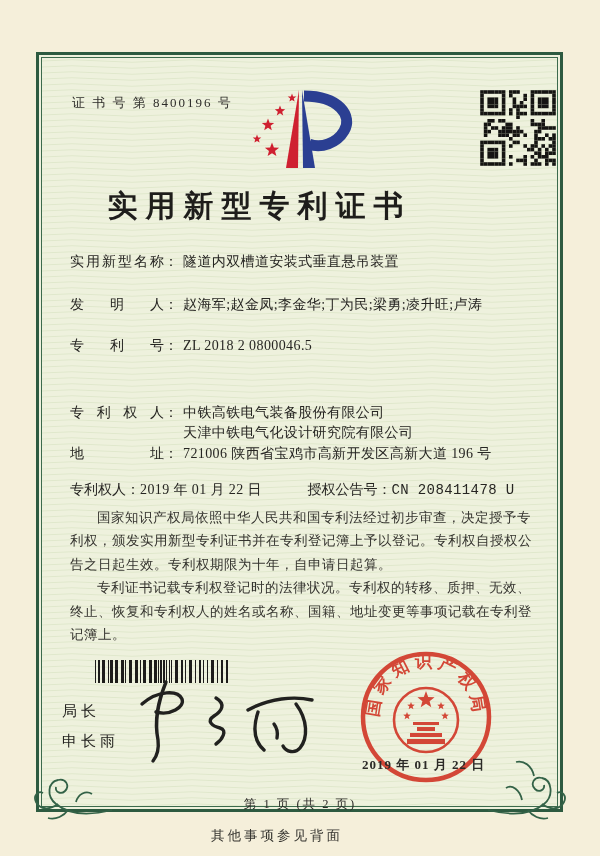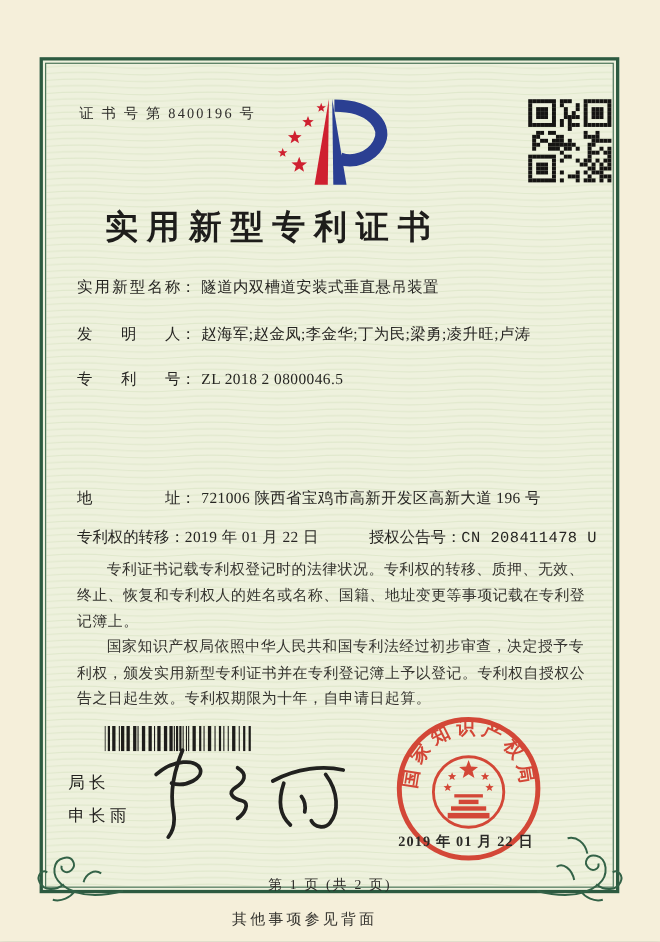--- a/index.html
+++ b/index.html
@@ -28,21 +28,21 @@
   }
   .waves{position:absolute;inset:3px;}
   .abs{position:absolute;}
   .cert-no{
     left:72px;top:94px;
     font-size:13px;color:#2e2d2a;letter-spacing:2px;
   }
   .logo-box{left:237px;top:84px;}
   .qr-box{left:478px;top:88px;}
   .title{
-    left:4px;top:186px;width:487px;text-align:center;
+    left:16px;top:186px;width:487px;text-align:center;
     font-size:30px;font-weight:700;color:#1e1d1b;letter-spacing:8px;
   }
   .row{
     left:70px;width:474px;
     font-size:14px;color:#262522;line-height:20px;
   }
   .lbl{
     display:inline-block;width:94px;
     text-align:justify;text-align-last:justify;
     vertical-align:top;
@@ -334,33 +334,36 @@
 
   <div class="abs row" style="top:295px">
     <span class="lbl">发明人</span><span class="colon">：</span><span class="val">赵海军;赵金凤;李金华;丁为民;梁勇;凌升旺;卢涛</span>
   </div>
 
   <div class="abs row" style="top:336px">
     <span class="lbl">专利号</span><span class="colon">：</span><span class="val">ZL 2018 2 0800046.5</span>
   </div>
 
 
+  <div class="abs row" style="top:403px">
+    <span class="lbl">专利权人</span><span class="colon">：</span><span class="val val-block"><span>中铁高铁电气装备股份有限公司</span><br><span>天津中铁电气化设计研究院有限公司</span></span>
+  </div>
 
   <div class="abs row" style="top:444px">
     <span class="lbl">地址</span><span class="colon">：</span><span class="val">721006 陕西省宝鸡市高新开发区高新大道 196 号</span>
   </div>
 
   <div class="abs row" style="top:480px">
-    <span class="grant-group"><span>专利权的转移：</span><span class="val">2019 年 01 月 22 日</span></span>
+    <span class="grant-group"><span>专利权人：</span><span class="val">2019 年 01 月 22 日</span></span>
     <span class="grant-group second"><span>授权公告号：</span><span class="val">CN 208411478 U</span></span>
   </div>
 
   <div class="abs paras">
+    <p>国家知识产权局依照中华人民共和国专利法经过初步审查，决定授予专利权，颁发实用新型专利证书并在专利登记簿上予以登记。专利权自授权公告之日起生效。专利权期限为十年，自申请日起算。</p>
     <p>专利证书记载专利权登记时的法律状况。专利权的转移、质押、无效、终止、恢复和专利权人的姓名或名称、国籍、地址变更等事项记载在专利登记簿上。</p>
-    <p>国家知识产权局依照中华人民共和国专利法经过初步审查，决定授予专利权，颁发实用新型专利证书并在专利登记簿上予以登记。专利权自授权公告之日起生效。专利权期限为十年，自申请日起算。</p>
   </div>
 
   <div class="abs barcode-box">
     <svg id="barcode" width="137" height="23">
         <rect x="0" y="0" width="1" height="23" fill="#1d1c1a"></rect>
         <rect x="3" y="0" width="2" height="23" fill="#1d1c1a"></rect>
         <rect x="7" y="0" width="3" height="23" fill="#1d1c1a"></rect>
         <rect x="13" y="0" width="1" height="23" fill="#1d1c1a"></rect>
         <rect x="15" y="0" width="3" height="23" fill="#1d1c1a"></rect>
         <rect x="20" y="0" width="3" height="23" fill="#1d1c1a"></rect>

